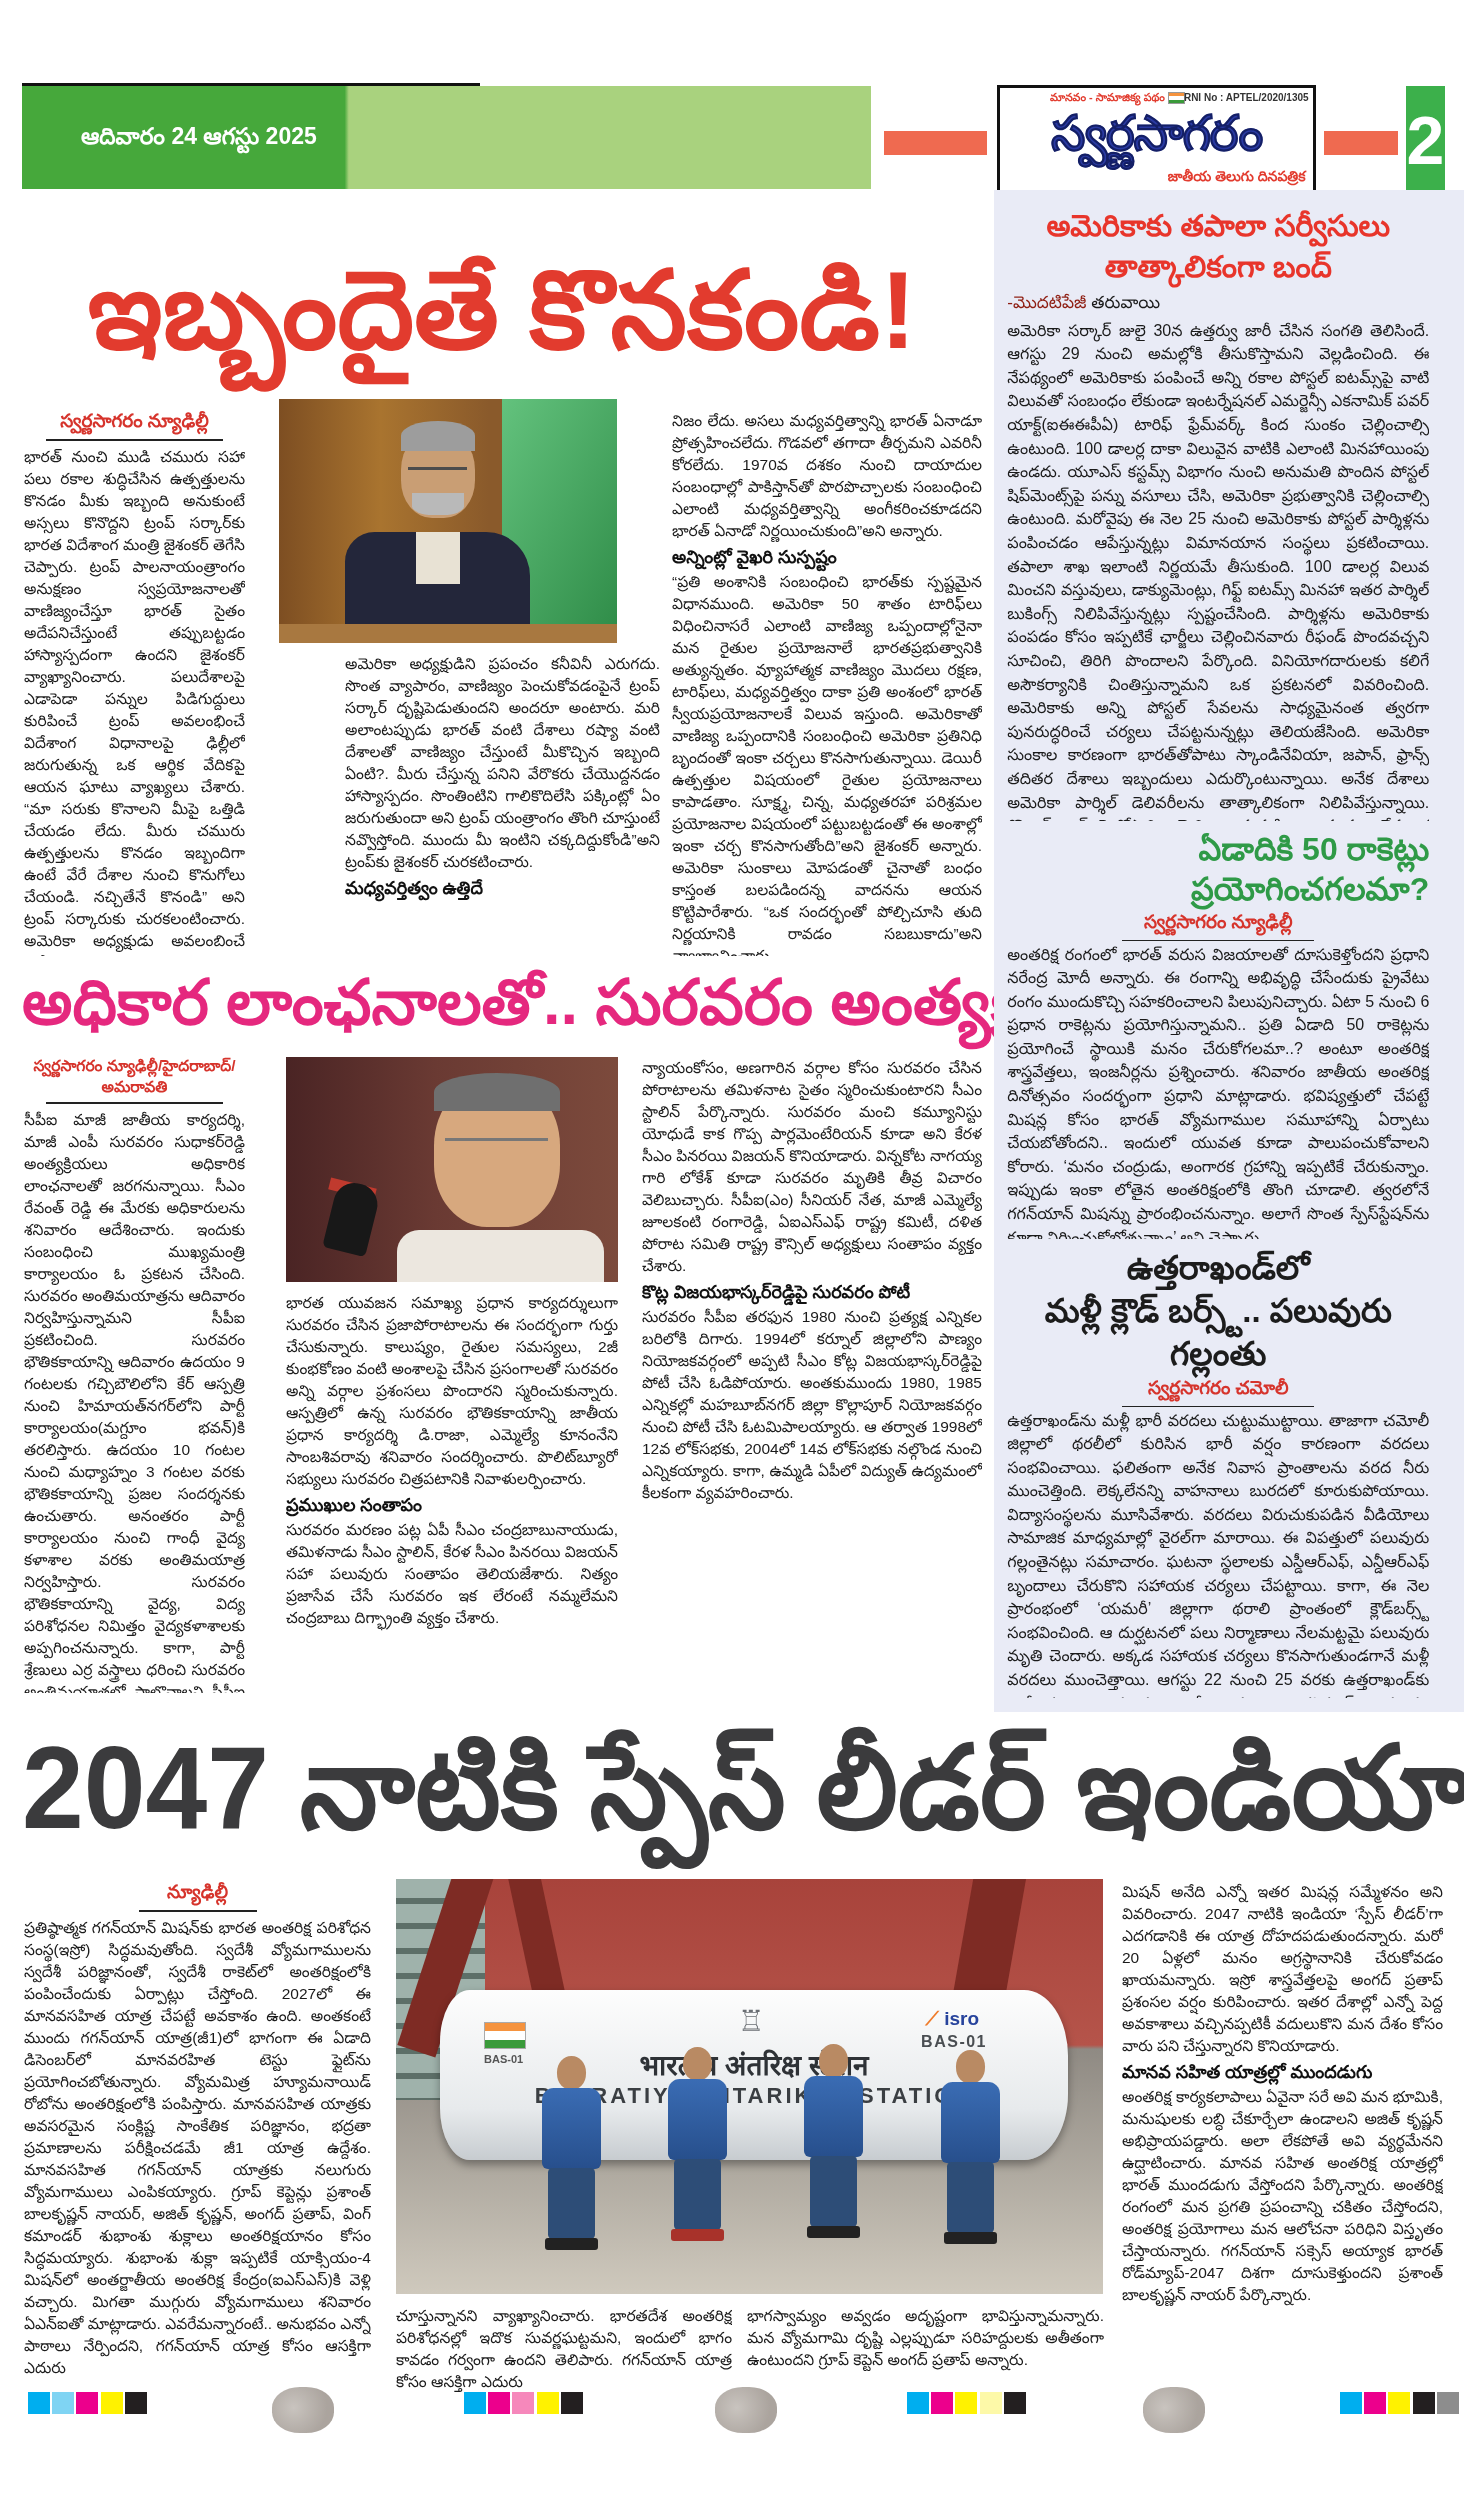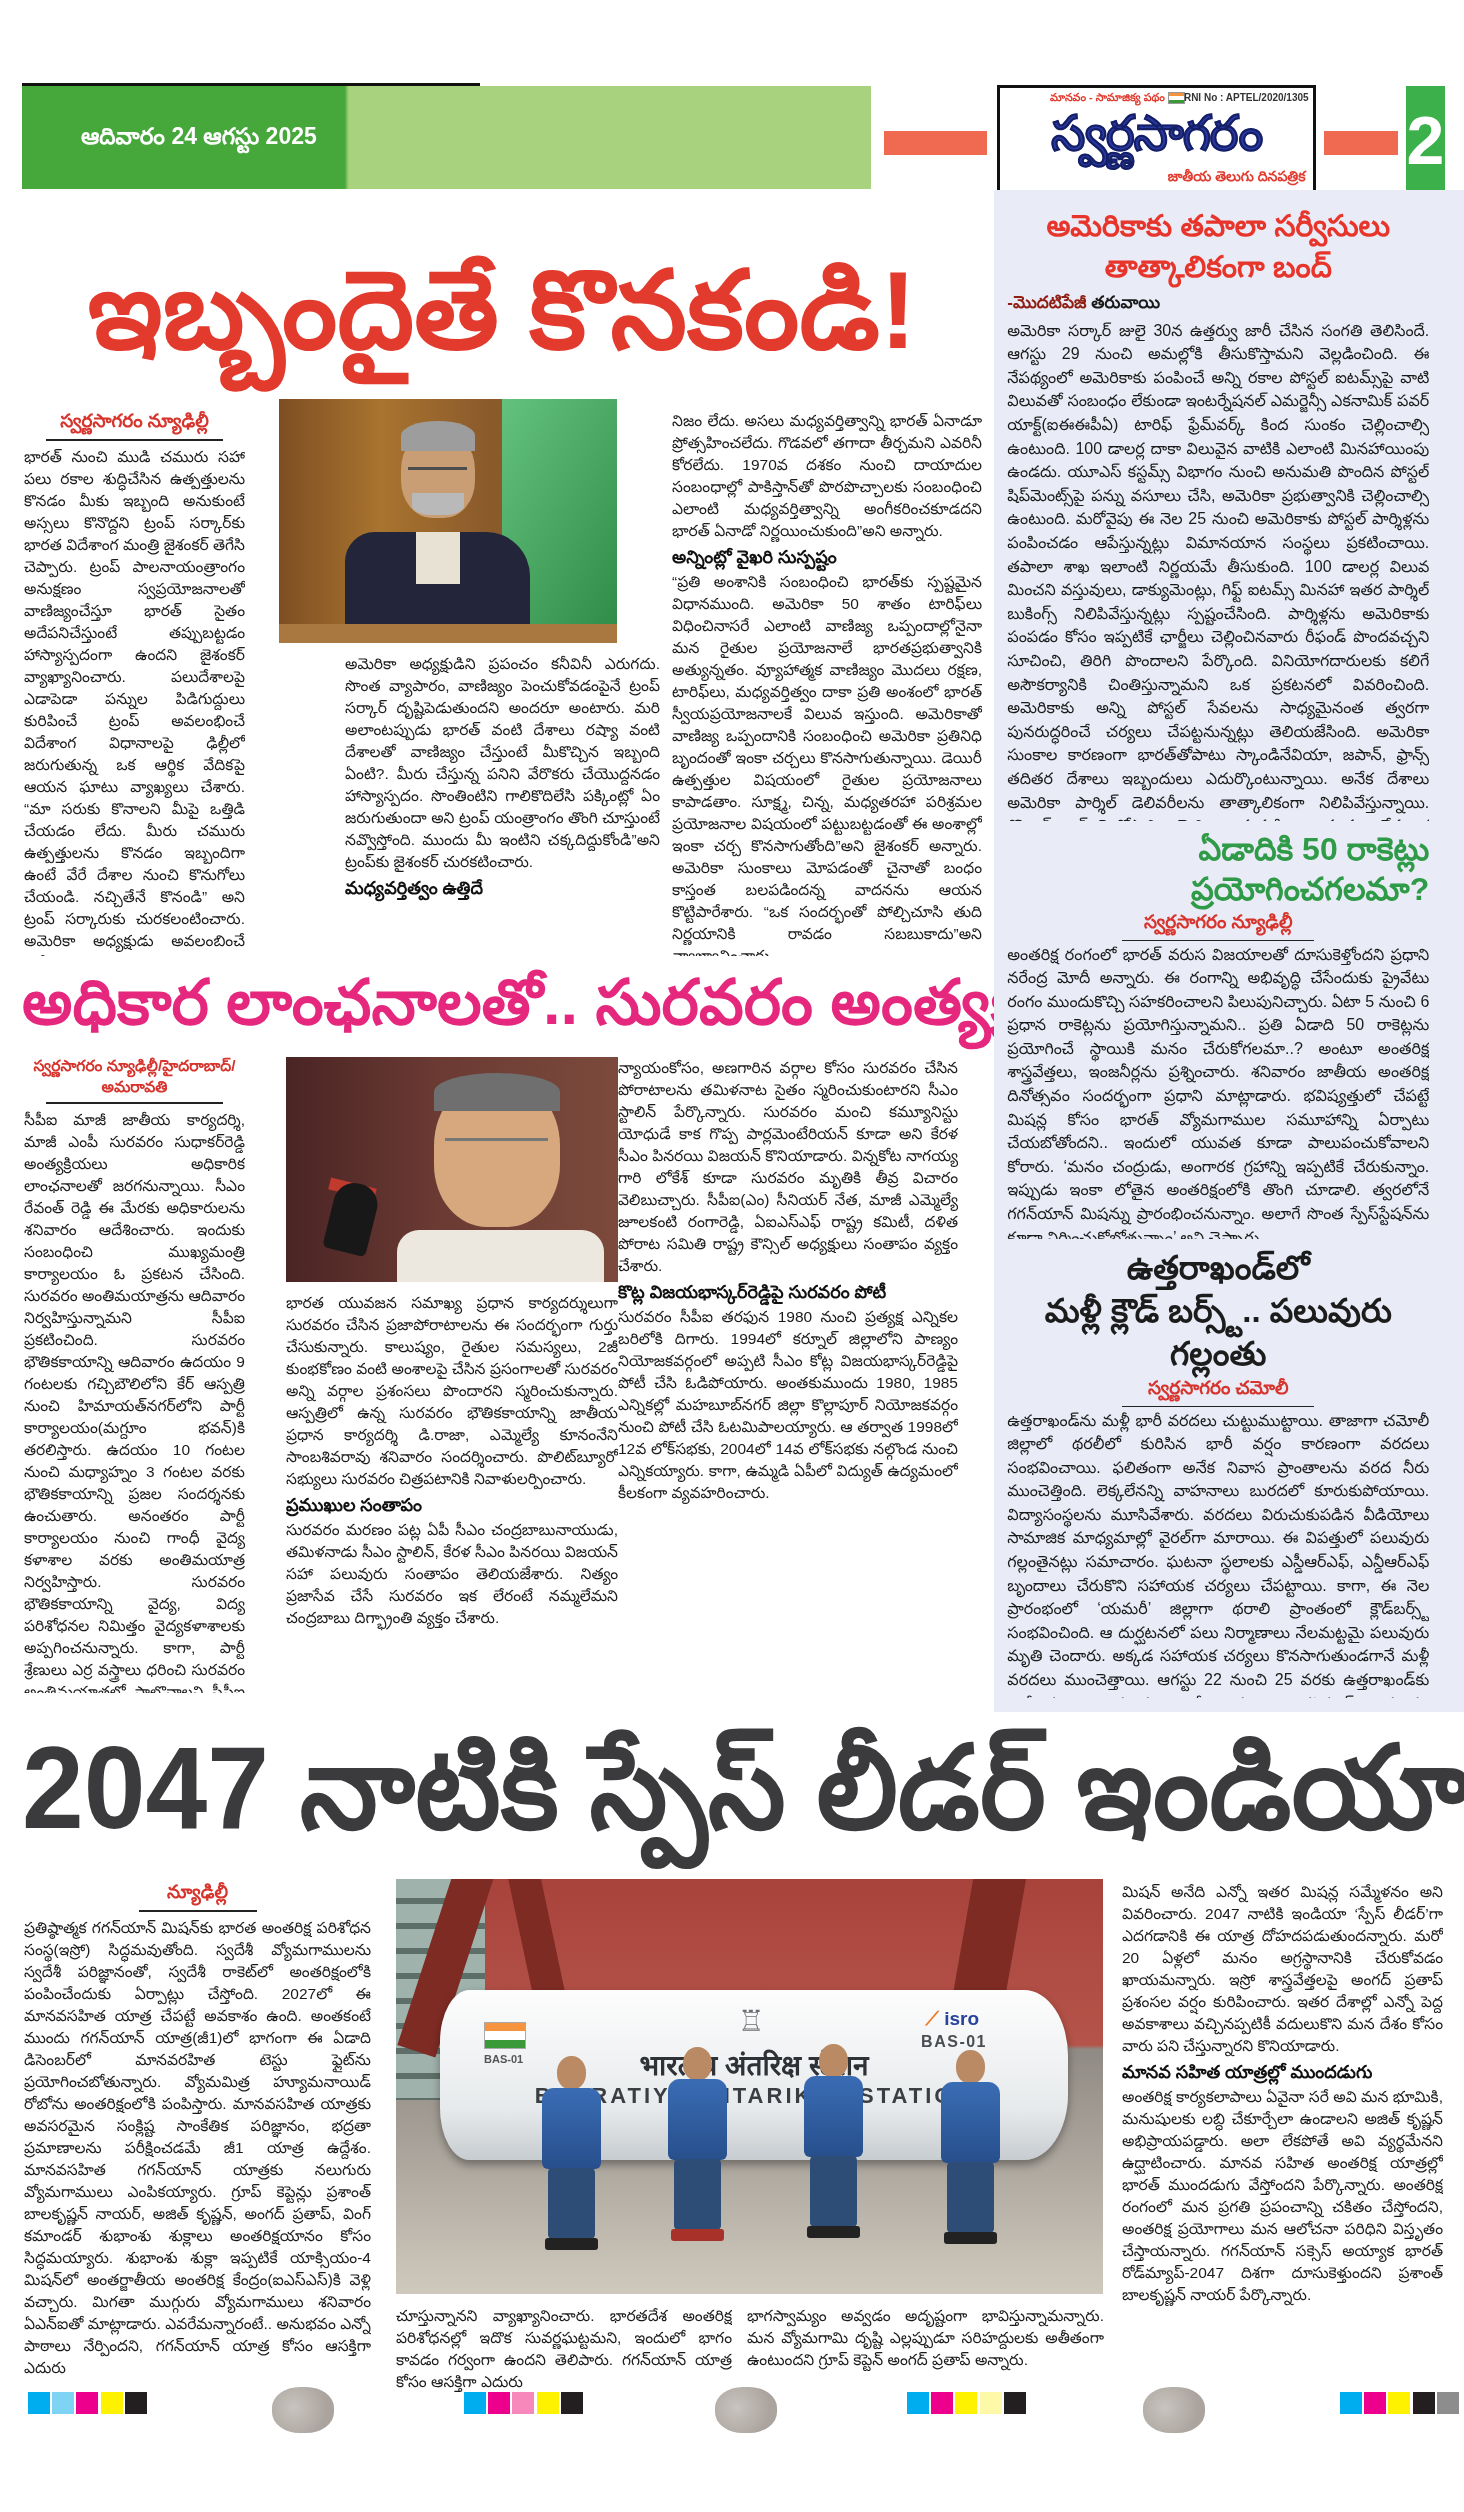--- a/index.html
+++ b/index.html
@@ -28,35 +28,35 @@
   .col{overflow:hidden;box-sizing:border-box;}
   .col p.para{margin:0 0 4.4px;font-size:15.5px;line-height:22px;text-align:justify;}
   .col h4.sub{margin:3px 0;font-size:17.7px;line-height:22px;font-weight:bold;color:#111;}
   .byline{display:block;text-align:center;color:#d6342c;font-size:18.5px;font-weight:bold;margin:0 auto 5.9px;}
   .byline .rule{display:block;width:80%;height:1.5px;background:#222;margin:3px auto 0;}
   .a1c1{left:24px;top:410px;width:221px;height:546px;}
   .a1c2{left:345px;top:653px;width:315px;height:304px;}
   .a1c3{left:672px;top:410px;width:310px;height:546px;}
   .a2c1{left:24px;top:1057px;width:221px;height:636px;}
   .a2c2{left:286px;top:1292px;width:332px;height:402px;}
-  .a2c3{left:618px;top:1057px;width:340px;height:636px;}
+  .a2c3{left:642px;top:1057px;width:340px;height:636px;}
   .a3c1{left:24px;top:1881px;width:347px;height:532px;}
   .a3cA{left:396px;top:2305px;width:336px;height:111px;}
   .a3cB{left:747px;top:2305px;width:357px;height:111px;}
   .a3c4{left:1122px;top:1881px;width:321px;height:532px;}
   
   .sidebar{left:994px;top:190px;width:495px;height:1522px;background:#e9ebf6;}
   .sb-art{position:absolute;left:13.3px;width:422px;overflow:hidden;}
   .sb1{top:14.8px;height:616px;}
   .sb2{top:639px;height:410px;}
   .sb3{top:1056px;height:452px;}
   .sb-h1{color:#e8352b;font-size:30px;line-height:41px;font-weight:800;text-align:center;margin:0 0 5.9px;}
   .sb-h2{color:#2f9a47;font-size:32px;line-height:40px;font-weight:800;text-align:right;margin:0 0 1.5px;}
   .sb-h3{color:#1c1c1c;font-size:33px;line-height:43px;font-weight:800;text-align:center;margin:0 0 1.5px;}
-  .sb-cont{font-size:17px;font-weight:bold;margin:0 0 3px;}
+  .sb-cont{font-size:17px;font-weight:normal;margin:0 0 3px;}
   .sb-cont .red{color:#8e1d12;}
   .sb-art p.para{margin:0 0 4.4px;font-size:16px;line-height:23.6px;text-align:justify;}
   .sb-by{display:block;text-align:center;color:#d6342c;font-size:18.5px;font-weight:bold;margin:1.5px auto;}
   .sb-by .rule{display:block;width:192px;height:1.5px;background:#222;margin:3px auto 0;}
   
   .photo{overflow:hidden;}
   .photo1{left:279px;top:399px;width:338px;height:244px;background:linear-gradient(90deg,#7d4e22 0%,#a9742f 30%,#8a5a2b 62%,#8a5a2b 66%,#57b06a 66%,#3f9e58 100%);}
   .p1-flagpanel{position:absolute;right:0;top:0;width:34%;height:100%;background:linear-gradient(120deg,#63c27d 0%,#2e8b47 100%);}
   .p1-body{position:absolute;left:66px;bottom:0;width:185px;height:111px;background:#23263a;border-radius:29.5px 44px 0 0;}
   .p1-shirt{position:absolute;left:137px;bottom:59px;width:44px;height:52px;background:#e8e2d4;}

